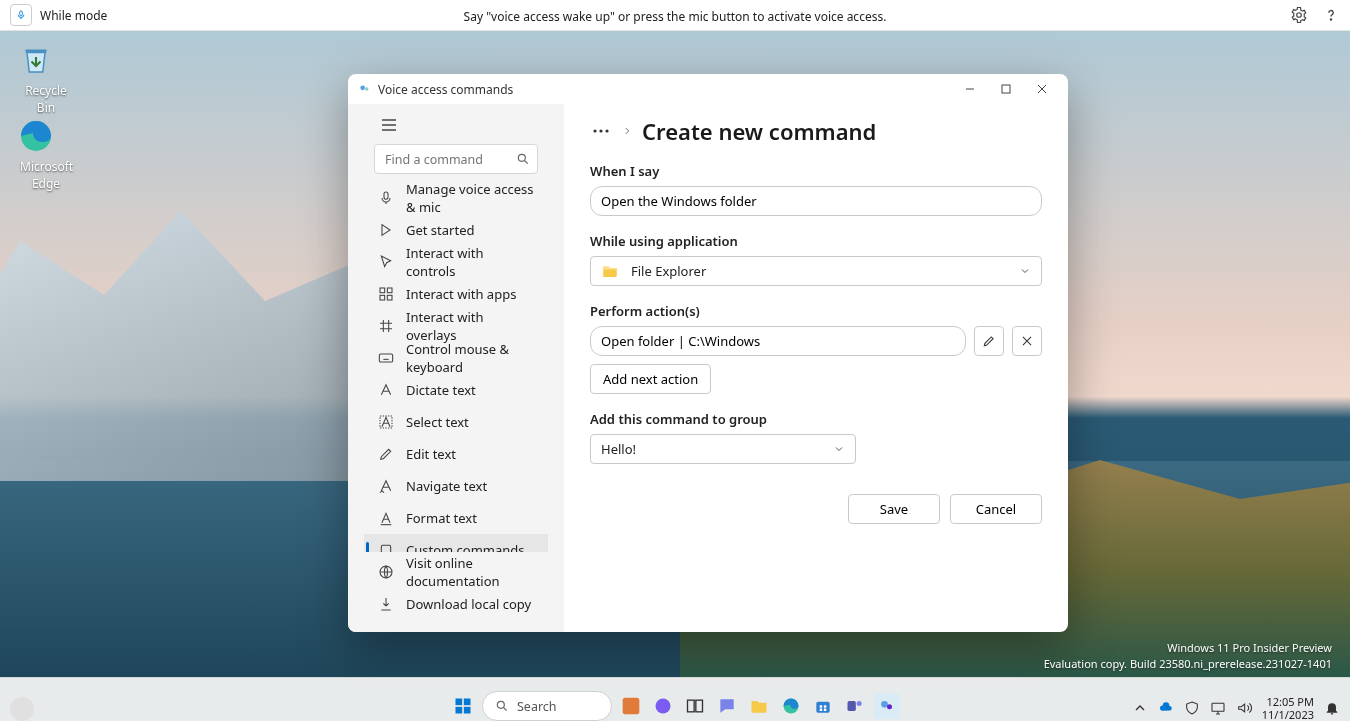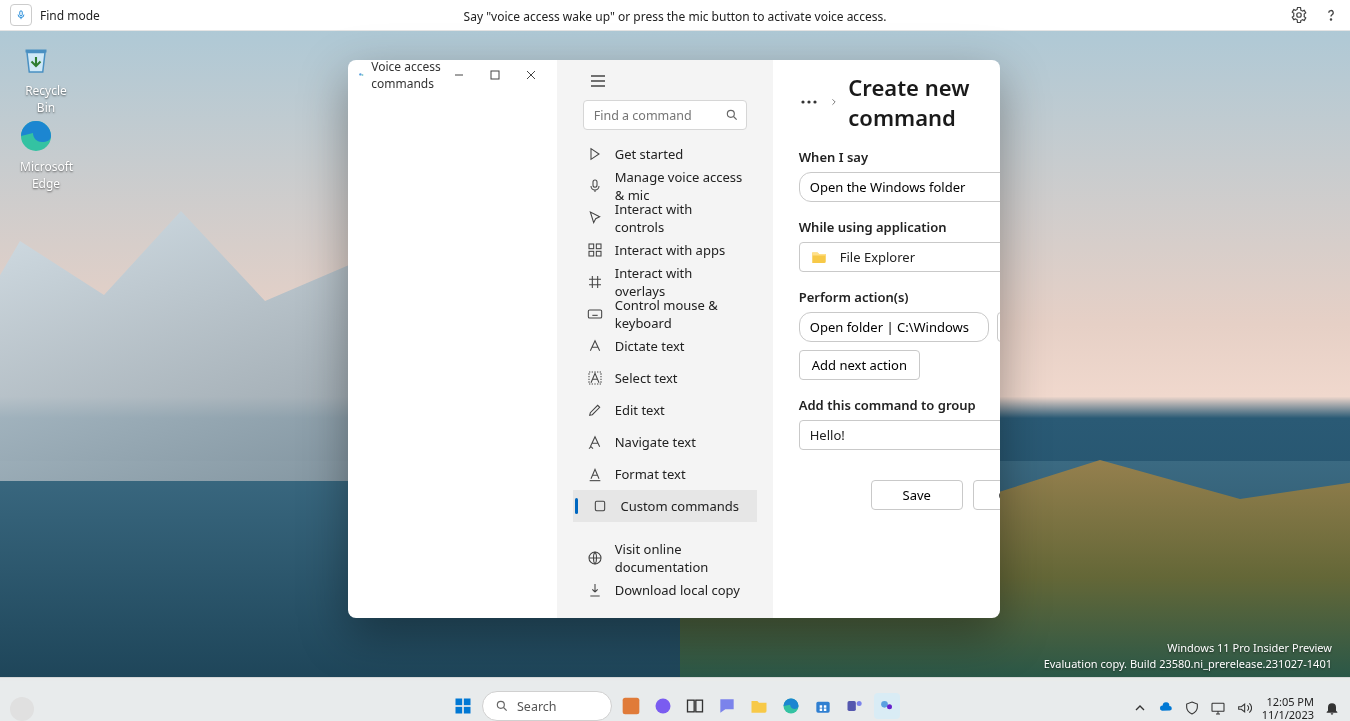--- a/index.html
+++ b/index.html
@@ -19,40 +19,40 @@
   .voice-bar-center { position: absolute; left:0; right:0; text-align:center; pointer-events:none; }
   .voice-bar-center span { font-size: 12px; color:#222; }
   .voice-bar-right { margin-left:auto; display:flex; gap:14px; align-items:center;}
   .icon-20 { width:18px;height:18px;color:#444;cursor:pointer;}
   
   .desktop-icon { position:absolute; width:72px; text-align:center; }
   .desktop-icon .glyph { width:40px;height:40px;margin:0 auto 2px;display:flex;align-items:center;justify-content:center;}
   .desktop-icon .label { font-size:12px;color:#fff;text-shadow:0 1px 2px rgba(0,0,0,.6);padding-left:20px;}
   
   .app-window {
-    position:absolute; left:348px; top:60px; width:652px; height:558px;
+    position:absolute; left:348px; top:74px; width:720px; height:558px;
     background:#fff; border-radius:8px; box-shadow:0 16px 48px rgba(0,0,0,.35);
-    display:flex; flex-direction:row; overflow:hidden;
+    display:flex; flex-direction:column; overflow:hidden;
   }
   .titlebar { height:30px; display:flex; align-items:center; padding:0 8px 0 10px;}
   .titlebar-title { font-size:12px; color:#333; display:flex;align-items:center;gap:6px;}
   .title-icon {width:14px;height:14px;}
   .win-controls { margin-left:auto; display:flex;}
   .win-btn { width:36px;height:30px;display:flex;align-items:center;justify-content:center;cursor:pointer;}
   .win-btn svg{width:10px;height:10px;color:#444;}
   .app-body { flex:1; display:flex; min-height:0;}
   
   .sidebar { width:216px; background:#f4f4f4; display:flex;flex-direction:column; padding:6px 16px;}
   .hamburger { width:30px;height:30px;display:flex;align-items:center;justify-content:center;margin:0 0 4px 10px;cursor:pointer;}
   .search-wrap { margin:0 10px 8px; position:relative;}
   .search-input { width:100%; height:30px; border:1px solid #d6d6d6; border-radius:4px; padding:0 30px 0 10px; font-size:12.5px; background:#fff;}
   .search-icon { position:absolute; right:8px; top:8px; width:14px;height:14px;color:#666;}
   .nav-list { flex:1; overflow:auto;}
   .nav-item { height:32px; display:flex; align-items:center; padding:0 12px 0 14px; gap:12px; cursor:pointer; font-size:13px; color:#222;}
-  .nav-item.selected{background:#e6e6e6;position:relative;justify-content:center;}
+  .nav-item.selected{background:#e6e6e6;position:relative;}
   .nav-item.selected::before{content:"";position:absolute;left:2px;top:8px;bottom:8px;width:3px;background:#0067c0;border-radius:2px;}
   .nav-item .ni-icon{width:16px;height:16px;color:#444;flex:none;}
   .nav-footer{margin-top:auto;padding:4px 0 6px;}
   
   .main { flex:1; padding:12px 26px 18px; overflow:auto;}
   .crumb { display:flex; align-items:center; gap:10px; margin-bottom:10px;}
   .dots-btn{width:22px;height:22px;display:flex;align-items:center;justify-content:center;cursor:pointer;}
   .chev{width:10px;height:10px;color:#555;}
   .page-title{font-size:22px;font-weight:600;color:#1a1a1a;}
   .field{margin-top:16px;}
@@ -94,21 +94,21 @@
 </head>
 <body>
 
 <div class="voice-bar">
   <div class="mic-btn">
     <svg class="mic-icon" viewBox="0 0 24 24" fill="none" stroke="#0078d4" stroke-width="2">
         <rect x="9" y="2" width="6" height="12" rx="3"></rect>
         <path d="M5 11a7 7 0 0 0 14 0M12 18v4"></path>
       </svg>
   </div>
-  <span class="sleep-text">Find mode</span>
+  <span class="sleep-text">While mode</span>
   <div class="voice-bar-center"><span>Say "voice access wake up" or press the mic button to activate voice access.</span></div>
   <div class="voice-bar-right">
     <svg class="icon-20" viewBox="0 0 24 24" fill="none" stroke="currentColor" stroke-width="1.6">
         <circle cx="12" cy="12" r="3"></circle>
         <path d="M19 12a7 7 0 0 0-.1-1.2l2.1-1.6-2-3.4-2.5 1a7 7 0 0 0-2-1.2L14 2h-4l-.5 2.6a7 7 0 0 0-2 1.2l-2.5-1-2 3.4 2.1 1.6A7 7 0 0 0 5 12a7 7 0 0 0 .1 1.2L3 14.8l2 3.4 2.5-1a7 7 0 0 0 2 1.2L10 22h4l.5-2.6a7 7 0 0 0 2-1.2l2.5 1 2-3.4-2.1-1.6A7 7 0 0 0 19 12z"></path>
       </svg>
     <svg class="icon-20" viewBox="0 0 24 24" fill="none" stroke="currentColor" stroke-width="1.8">
         <path d="M9 9a3 3 0 1 1 4.2 2.8C12.4 12.2 12 13 12 14"></path>
         <circle cx="12" cy="18" r="0.8" fill="currentColor"></circle>
       </svg>
@@ -178,30 +178,30 @@
       <div class="search-wrap">
         <input class="search-input" placeholder="Find a command" style="">
         <svg class="search-icon" viewBox="0 0 24 24" fill="none" stroke="currentColor" stroke-width="2">
             <circle cx="10" cy="10" r="6"></circle>
             <path d="M20 20l-5-5"></path>
           </svg>
       </div>
       <div class="nav-list">
         <div class="nav-item">
             <svg class="ni-icon" viewBox="0 0 24 24" fill="none" stroke="currentColor" stroke-width="1.6">
-              <path d="M6 4l12 8-12 8z"></path>
-            </svg>
-            <span>Get started</span>
-          </div>
-        <div class="nav-item">
-            <svg class="ni-icon" viewBox="0 0 24 24" fill="none" stroke="currentColor" stroke-width="1.6">
               <rect x="9" y="3" width="6" height="11" rx="3"></rect>
               <path d="M6 12a6 6 0 0 0 12 0M12 18v3"></path>
             </svg>
             <span>Manage voice access &amp; mic</span>
+          </div>
+        <div class="nav-item">
+            <svg class="ni-icon" viewBox="0 0 24 24" fill="none" stroke="currentColor" stroke-width="1.6">
+              <path d="M6 4l12 8-12 8z"></path>
+            </svg>
+            <span>Get started</span>
           </div>
         <div class="nav-item">
             <svg class="ni-icon" viewBox="0 0 24 24" fill="none" stroke="currentColor" stroke-width="1.6">
               <path d="M5 3l5 16 3-6 6-3z"></path>
             </svg>
             <span>Interact with controls</span>
           </div>
         <div class="nav-item">
             <svg class="ni-icon" viewBox="0 0 24 24" fill="none" stroke="currentColor" stroke-width="1.6">
               <rect x="3" y="3" width="7" height="7"></rect>

